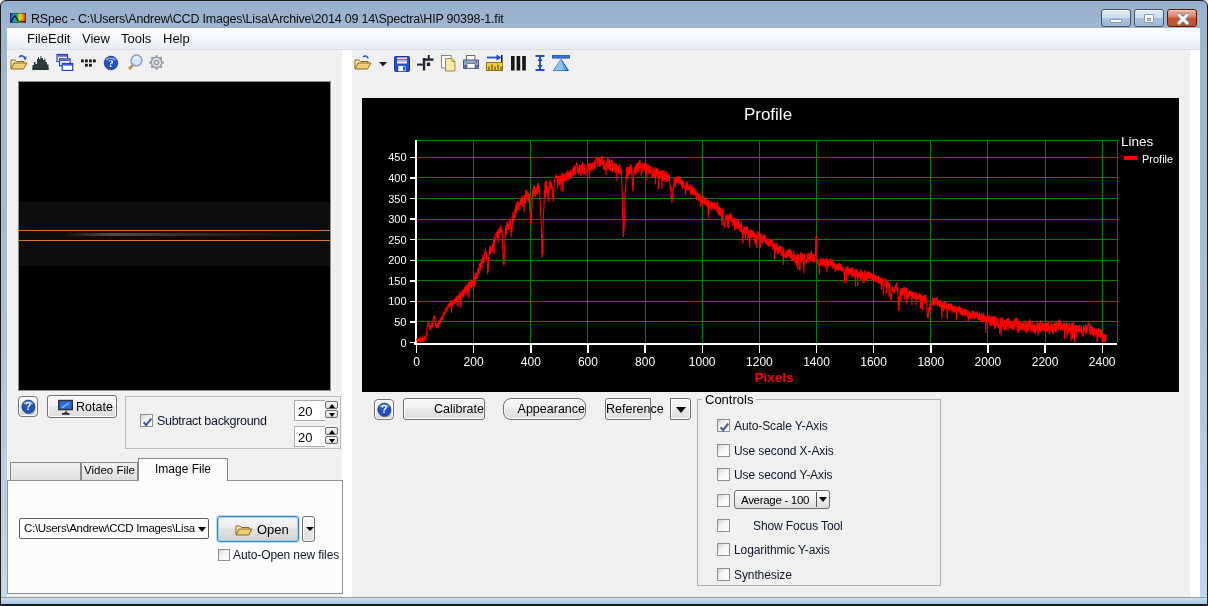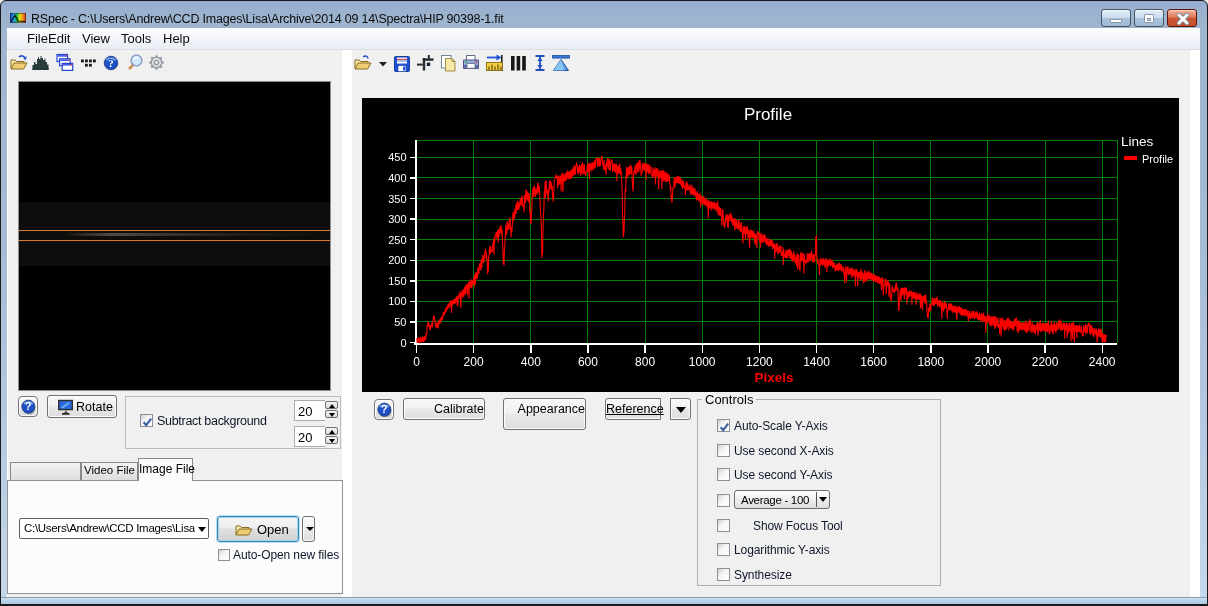--- a/index.html
+++ b/index.html
@@ -187,21 +187,21 @@
 <div class="spinbtn" style="left:325px;top:427px;">
       <span class="tri-up" style="left:2.5px;top:1.5px;"></span>
     </div>
 <div class="spinbtn" style="left:325px;top:436px;">
       <span class="tri-down" style="left:2.5px;top:2px;"></span>
     </div>
 
 <div class="tab" style="left:10px;top:462px;width:71px;height:19px;padding-top:19px;font-size:12px;white-space:nowrap;overflow:hidden;">Live Camera</div>
 <div class="tab" style="left:81px;top:462px;width:57px;height:19px;padding-top:1px;font-size:11.5px;white-space:nowrap;overflow:hidden;">Video File</div>
 <div class="abs" style="left:7px;top:480px;width:336px;height:114px;background:#fcfcfc;border:1px solid #919191;"></div>
-<div class="tab" style="left:138px;top:458px;width:55px;height:23px;background:#fcfcfc;border-bottom:none;padding-top:3px;font-size:12px;white-space:nowrap;">Image File</div>
+<div class="tab" style="left:138px;top:458px;width:90px;height:23px;background:#fcfcfc;border-bottom:none;padding-top:3px;font-size:12px;white-space:nowrap;">Image File</div>
 
 <div class="abs" style="left:19px;top:518px;width:190px;height:21px;background:#fff;border:1px solid #5f5f5f;border-radius:2px;">
  <span class="abs" style="left:4px;top:3px;font-size:11.5px;white-space:nowrap;letter-spacing:-0.3px;">C:\Users\Andrew\CCD Images\Lisa</span>
  <span class="tri-down" style="left:178px;top:8px;border-left-width:4.5px;border-right-width:4.5px;border-top-width:5px;"></span>
 </div>
 
 <div class="abs" style="left:217px;top:516px;width:82px;height:26px;border:1px solid #3f82b4;border-radius:3px;box-shadow:0 0 0 1px #b5e0f2, inset 0 0 0 1px #9fd4ee;background:linear-gradient(180deg,#f6f6f6 0%,#eeeeee 45%,#e0e0e0 50%,#d2d2d2 100%);">
  <svg class="abs" style="left:17px;top:6px;" width="18" height="14" viewBox="0 0 18 14">
   <path d="M1 12 L1 3 L5 3 L6.5 4.5 L14 4.5 L14 6" fill="#f8eeb4" stroke="#8a6b1e" stroke-width="1"></path>
   <path d="M1 12 L4 6 L17 6 L13.5 12 Z" fill="#eecd74" stroke="#8a6b1e" stroke-width="1"></path>
@@ -384,22 +384,22 @@
 
 <div class="helpbtn" style="left:374px;top:399px;width:20px;height:21px;">
  <svg class="abs" style="left:2px;top:2px;" width="15" height="16" viewBox="0 0 15 16">
   <circle cx="8" cy="8.8" r="6.5" fill="#8a949e"></circle>
   <circle cx="7.3" cy="7.6" r="6.5" fill="#2050c8" stroke="#17316e" stroke-width="0.7"></circle>
   <path d="M3.2 5 C4.3 2.4 10.3 2.4 11.4 5.2" stroke="#7ab2f2" stroke-width="1.5" fill="none"></path>
   <text x="7.3" y="11.4" font-size="10.5" font-weight="bold" fill="#ffffff" text-anchor="middle" font-family="Liberation Sans,sans-serif">?</text>
  </svg>
 </div>
 <div class="btn" style="left:403px;top:398px;width:82px;height:22px;padding-top:3px;">Calibrate</div>
-<div class="btn" style="left:503px;top:398px;width:83px;height:32px;padding-top:3px;">Appearance</div>
-<div class="btn" style="left:605px;top:398px;width:56px;height:22px;padding-top:3px;border-top-right-radius:0;border-bottom-right-radius:0;text-decoration:underline;">Reference</div>
+<div class="btn" style="left:503px;top:398px;width:83px;height:22px;padding-top:3px;border-radius:8px;">Appearance</div>
+<div class="btn" style="left:605px;top:398px;width:46px;height:22px;padding-top:3px;border-top-right-radius:0;border-bottom-right-radius:0;">Reference</div>
 <div class="btn" style="left:670px;top:398px;width:21px;height:22px;border-top-left-radius:0;border-bottom-left-radius:0;">
  <span class="tri-down" style="left:5px;top:8px;border-left-width:5.5px;border-right-width:5.5px;border-top-width:6px;"></span>
 </div>
 
 <div class="gb" style="left:697px;top:399px;width:244px;height:187px;border-color:#b0b0b0;"></div>
 <span class="abs" style="left:702px;top:392px;font-size:13px;background:#f0f0f0;padding:0 3px;">Controls</span>
 <div class="cb" style="left:717px;top:419px;"><svg width="13" height="13" viewBox="0 0 13 13">
         <path d="M2.6 6.2 L5.2 9.2 L10.2 2.6" stroke="#3b5fa2" stroke-width="2.1" fill="none"></path>
       </svg></div>
 <span class="cblabel" style="left:734px;top:419px;">Auto-Scale Y-Axis</span>

